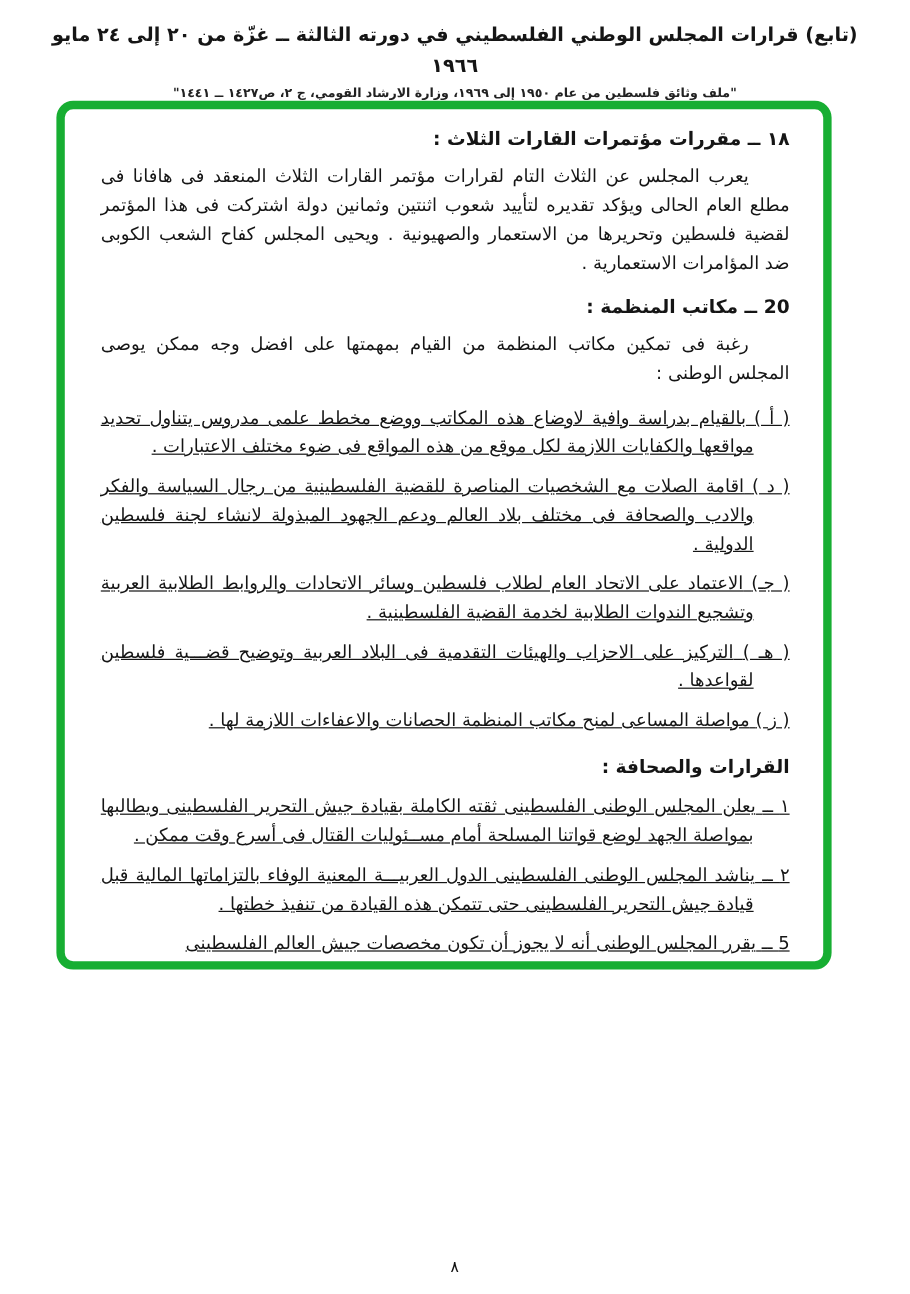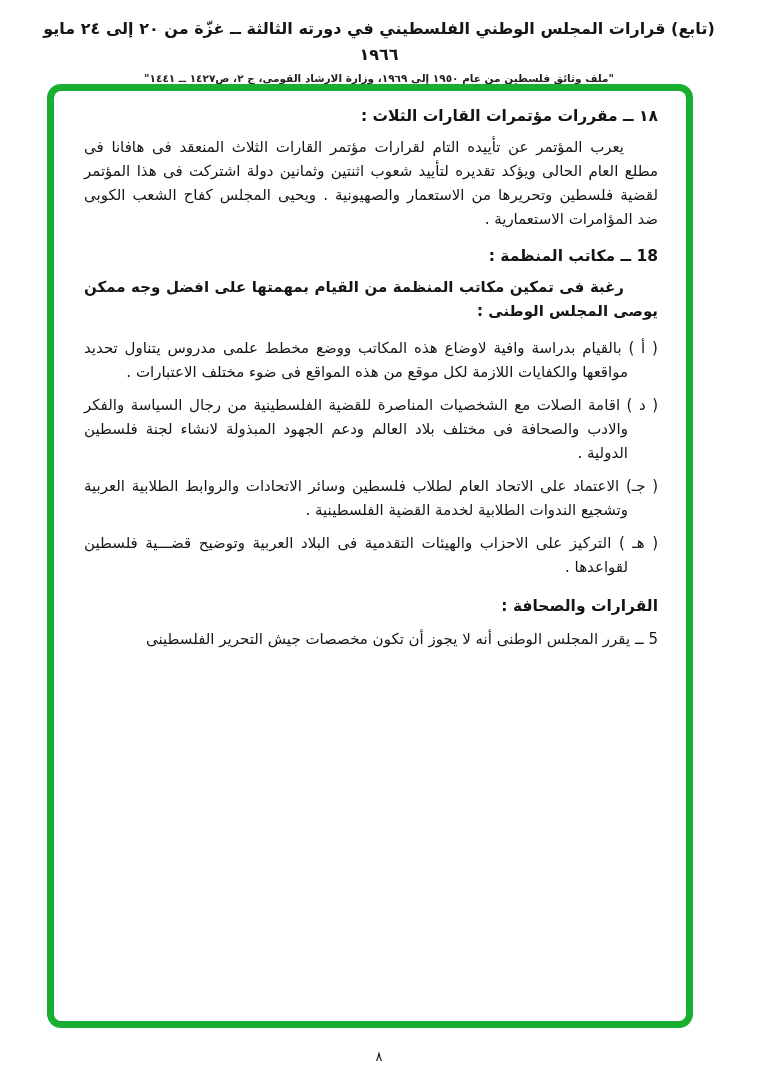--- a/index.html
+++ b/index.html
@@ -31,21 +31,21 @@
   .doc-source {
     margin-top: 4px;
     font-size: 10.5px;
     font-weight: bold;
     color: #222;
   }
   
   .frame {
     position: absolute;
     top: 84px; left: 47px;
-    width: 646px; height: 944px;
+    width: 646px; height: 724px;
     border: 7px solid var(--frame-green, #17ae32);
     border-radius: 14px;
     padding: 13px 28px 0 30px;
     background: #fff;
   }
   
   .content {
     direction: rtl;
     font-size: 15px;
     line-height: 24px;
@@ -55,27 +55,28 @@
     font-size: 15.5px;
     font-weight: bold;
     margin: 0 0 7px 0;
     line-height: 24px;
     text-align: right;
   }
   .para {
     text-indent: 34px;   
     margin-bottom: 13px;
   }
-  .para.bold { font-weight: bold; }
+  .para.bold { font-weight: normal; }
   .sec { margin-bottom: 4px; }
   .sec-military h2.sec-heading { margin-top: 15px; margin-bottom: 9px; }
   .item {
     padding-right: 30px;
     text-indent: -30px;  
     margin-bottom: 9px;
+    text-decoration: underline;
   }
   .item .marker { white-space: nowrap; }
   
   .page-number {
     position: absolute;
     bottom: 14px; left: 0; right: 0;
     text-align: center;
     font-size: 13px;
     color: #111;
   }
@@ -88,37 +89,40 @@
   <header class="doc-header">
     <div class="doc-title">(تابع) قرارات المجلس الوطني الفلسطيني في دورته الثالثة ــ غزّة من ٢٠ إلى ٢٤ مايو ١٩٦٦</div>
     <div class="doc-source">"ملف وثائق فلسطين من عام ١٩٥٠ إلى ١٩٦٩، وزارة الارشاد القومي، ج ٢، ص١٤٢٧ ــ ١٤٤١"</div>
   </header>
 
   <div class="frame">
     <div class="content">
 
       <section class="sec">
         <h2 class="sec-heading">١٨ ــ مقررات مؤتمرات القارات الثلاث :</h2>
-        <p class="para">يعرب المؤتمر عن تأييده التام لقرارات مؤتمر القارات الثلاث المنعقد فى هافانا فى مطلع العام الحالى ويؤكد تقديره لتأييد شعوب اثنتين وثمانين دولة اشتركت فى هذا المؤتمر لقضية فلسطين وتحريرها من الاستعمار والصهيونية . ويحيى المجلس كفاح الشعب الكوبى ضد المؤامرات الاستعمارية .</p>
+        <p class="para">يعرب المجلس عن الثلاث التام لقرارات مؤتمر القارات الثلاث المنعقد فى هافانا فى مطلع العام الحالى ويؤكد تقديره لتأييد شعوب اثنتين وثمانين دولة اشتركت فى هذا المؤتمر لقضية فلسطين وتحريرها من الاستعمار والصهيونية . ويحيى المجلس كفاح الشعب الكوبى ضد المؤامرات الاستعمارية .</p>
       </section>
 
       <section class="sec">
-        <h2 class="sec-heading">18 ــ مكاتب المنظمة :</h2>
+        <h2 class="sec-heading">20 ــ مكاتب المنظمة :</h2>
         <p class="para bold">رغبة فى تمكين مكاتب المنظمة من القيام بمهمتها على افضل وجه ممكن يوصى المجلس الوطنى :</p>
 
         <div class="item"><span class="marker">( أ )</span> <span>بالقيام بدراسة وافية لاوضاع هذه المكاتب ووضع مخطط علمى مدروس يتناول تحديد مواقعها والكفايات اللازمة لكل موقع من هذه المواقع فى ضوء مختلف الاعتبارات .</span></div>
         <div class="item"><span class="marker">( د )</span> <span>اقامة الصلات مع الشخصيات المناصرة للقضية الفلسطينية من رجال السياسة والفكر والادب والصحافة فى مختلف بلاد العالم ودعم الجهود المبذولة لانشاء لجنة فلسطين الدولية .</span></div>
         <div class="item"><span class="marker">( جـ)</span> <span>الاعتماد على الاتحاد العام لطلاب فلسطين وسائر الاتحادات والروابط الطلابية العربية وتشجيع الندوات الطلابية لخدمة القضية الفلسطينية .</span></div>
         <div class="item"><span class="marker">( هـ )</span> <span>التركيز على الاحزاب والهيئات التقدمية فى البلاد العربية وتوضيح قضـــية فلسطين لقواعدها .</span></div>
+        <div class="item"><span class="marker">( ز )</span> <span>مواصلة المساعى لمنح مكاتب المنظمة الحصانات والاعفاءات اللازمة لها .</span></div>
       </section>
 
       <section class="sec sec-military">
         <h2 class="sec-heading">القرارات والصحافة :</h2>
 
-        <div class="item"><span class="marker">5 ــ</span> <span>يقرر المجلس الوطنى أنه لا يجوز أن تكون مخصصات جيش التحرير الفلسطينى</span></div>
+        <div class="item"><span class="marker">١ ــ</span> <span>يعلن المجلس الوطنى الفلسطينى ثقته الكاملة بقيادة جيش التحرير الفلسطينى ويطالبها بمواصلة الجهد لوضع قواتنا المسلحة أمام مســئوليات القتال فى أسرع وقت ممكن .</span></div>
+        <div class="item"><span class="marker">٢ ــ</span> <span>يناشد المجلس الوطنى الفلسطينى الدول العربيـــة المعنية الوفاء بالتزاماتها المالية قبل قيادة جيش التحرير الفلسطينى حتى تتمكن هذه القيادة من تنفيذ خطتها .</span></div>
+        <div class="item"><span class="marker">5 ــ</span> <span>يقرر المجلس الوطنى أنه لا يجوز أن تكون مخصصات جيش العالم الفلسطينى</span></div>
       </section>
 
     </div>
   </div>
 
   <div class="page-number">٨</div>
 
 </div>
 
 </body></html>

